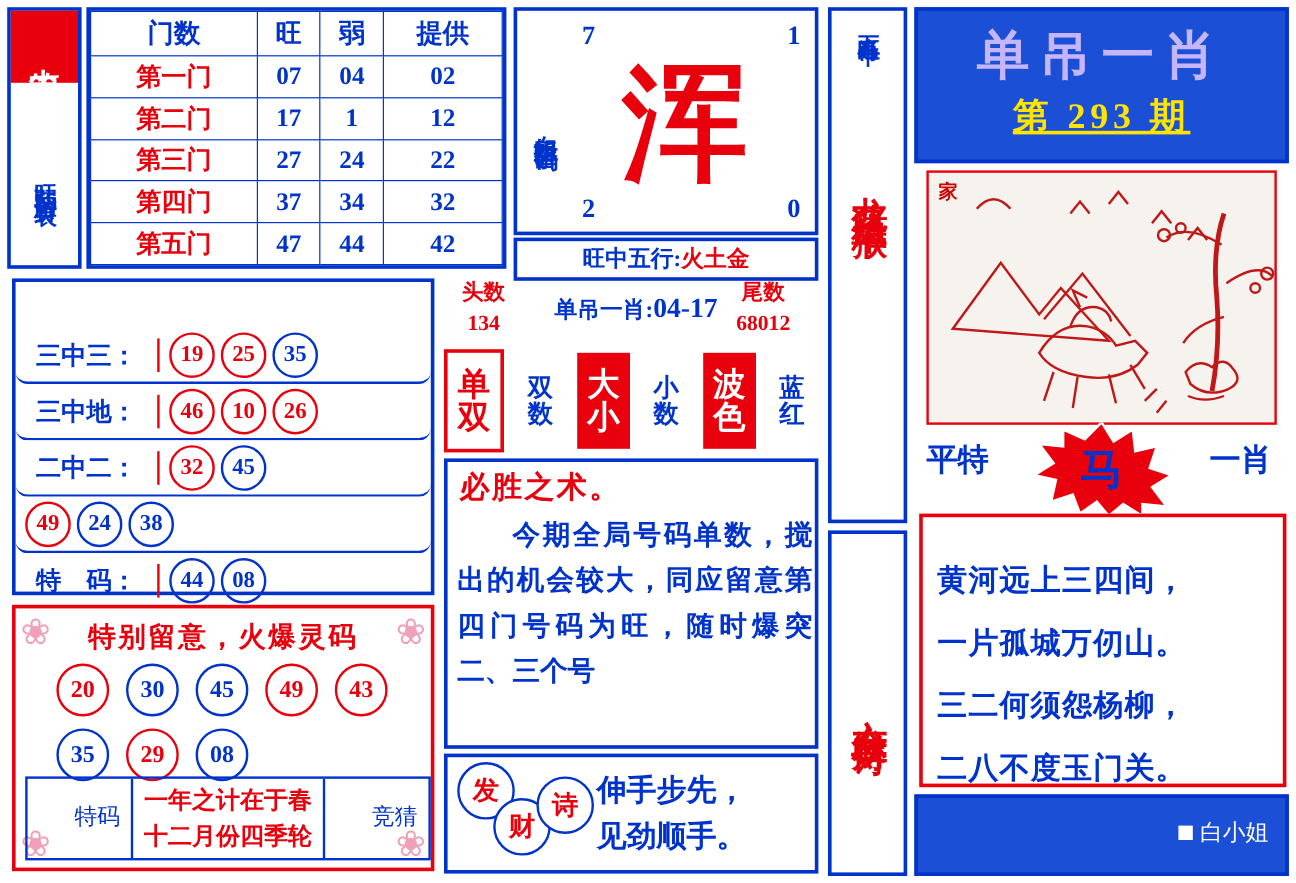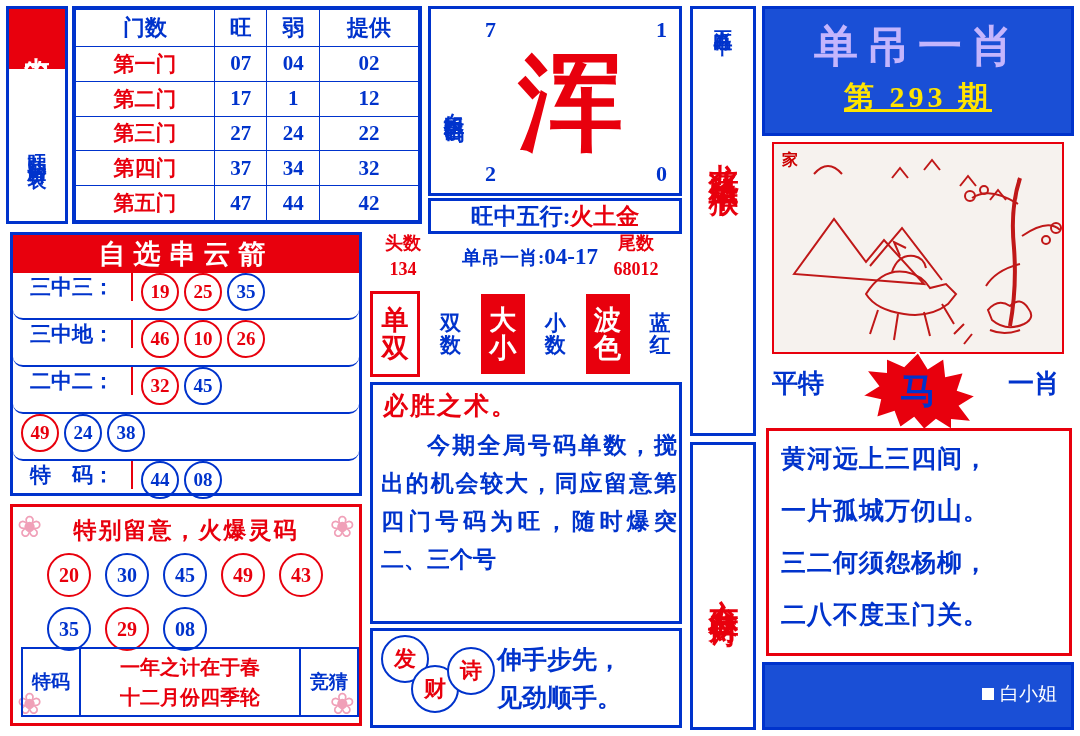--- a/index.html
+++ b/index.html
@@ -78,21 +78,21 @@
   #baijie .c{position:absolute;font-size:22px;font-weight:bold;color:#0033cc;}
   #baijie .c.tl{left:54px;top:8px;}
   #baijie .c.tr{right:12px;top:8px;}
   #baijie .c.bl{left:54px;bottom:6px;}
   #baijie .c.br{right:12px;bottom:6px;}
 
   #wuxing{
     left:428px;top:198px;width:254px;height:36px;
     border:3px solid #0033cc;background:#fff;
     display:flex;align-items:center;justify-content:center;
-    font-size:23px;font-weight:bold;
+    font-size:19px;font-weight:bold;
   }
 
   
   #wuxiao{
     left:690px;top:6px;width:66px;height:430px;
     border:3px solid #0033cc;background:#fff;
     display:flex;flex-direction:column;align-items:center;padding-top:6px;
   }
   #wuxiao .hdr{
     writing-mode:vertical-rl;font-size:19px;font-weight:bold;color:#0033cc;
@@ -140,21 +140,21 @@
   }
   .starburst .lab{
     position:absolute;inset:0;display:flex;align-items:center;justify-content:center;
     font-size:36px;font-weight:bold;color:#0033cc;
   }
 
   
   #poem{
     left:766px;top:428px;width:306px;height:228px;
     border:3px solid #e8000d;background:#fff;
-    padding:2px 12px;box-sizing:border-box;
+    padding:28px 12px;box-sizing:border-box;
   }
   #poem div{
     font-size:25px;color:#0033cc;font-weight:bold;line-height:52px;
     letter-spacing:1px;
   }
 
   
   #sigbar{
     left:762px;top:662px;width:312px;height:68px;
     background:#1a4fd6;border:3px solid #0033cc;
@@ -173,21 +173,21 @@
   }
   #zixuan .title{
     position:absolute;left:0;top:0;width:100%;height:38px;
     background:#e8000d;display:flex;align-items:center;justify-content:center;
   }
   #zixuan .title span{
     color:#fff;font-size:27px;font-weight:bold;letter-spacing:8px;
   }
   #zixuan .rows{position:absolute;left:0;top:38px;width:100%;}
   #zixuan .row{
-    display:flex;align-items:flex-start;height:45px;border-bottom:2px solid #0033cc;border-radius:10px;
+    display:flex;align-items:center;height:45px;border-bottom:2px solid #0033cc;border-radius:10px;
   }
   #zixuan .row:last-child{border-bottom:none;}
   #zixuan .rlab{
     width:118px;text-align:center;font-size:21px;font-weight:bold;color:#0033cc;
     border-right:2px solid #e8000d;
   }
   #zixuan .balls{flex:1;display:flex;align-items:center;padding-left:8px;gap:5px;}
   .ball{
     width:34px;height:34px;border-radius:50%;
     display:flex;align-items:center;justify-content:center;
@@ -271,22 +271,22 @@
     position:absolute;left:34px;top:46px;width:290px;
     display:flex;flex-wrap:wrap;gap:10px 14px;
   }
   #teibie .grid .ball{width:40px;height:40px;font-size:20px;}
   #teibie .bottom{
     position:absolute;left:8px;bottom:6px;width:334px;height:66px;
     border:2px solid #0033cc;display:flex;align-items:center;
   }
   #teibie .sidebox{
     width:56px;height:100%;display:flex;align-items:center;justify-content:center;
-    border-right:2px solid #0033cc;font-size:19px;font-weight:bold;color:#0033cc;
-    line-height:22px;text-align:center;
+    border-right:2px solid #0033cc;font-size:19px;font-weight:normal;color:#0033cc;
+    line-height:22px;text-align:center;padding-left:30px;
   }
   #teibie .mid2{
     flex:1;text-align:center;font-size:20px;font-weight:bold;color:#e8000d;
     line-height:30px;
   }
   #teibie .sidebox.r{border-right:none;border-left:2px solid #0033cc;}
 
   
   #liuhe{
     left:690px;top:442px;width:66px;height:288px;
@@ -432,23 +432,20 @@
     <div>二八不度玉门关。</div>
   </div>
 
   <div class="box" id="sigbar">
     <div class="sig">
       <span class="sq"></span><span>白小姐</span>
     </div>
   </div>
 
   <div class="box" id="zixuan">
-    <div class="title">
-      <span>自选串云箭</span>
-    </div>
     <div class="rows">
       <div class="row">
         <div class="rlab">三中三：</div>
         <div class="balls">
           <div class="ball red">19</div>
           <div class="ball red">25</div>
           <div class="ball blue">35</div>
         </div>
       </div>
       <div class="row">

